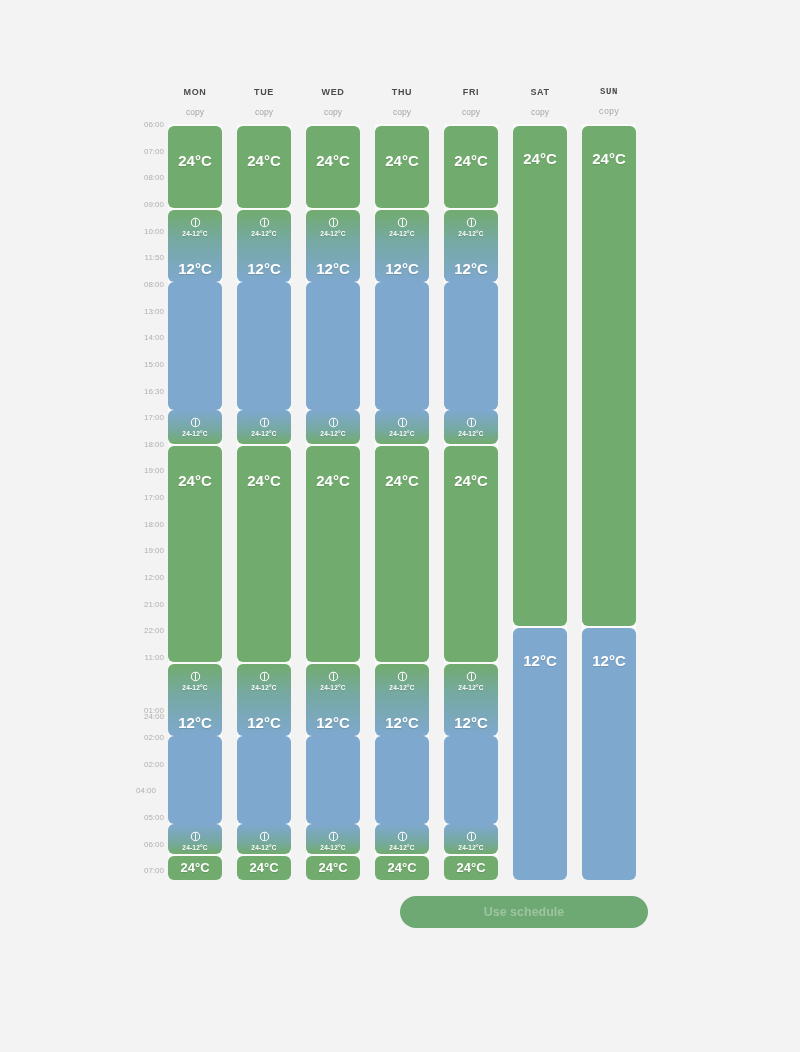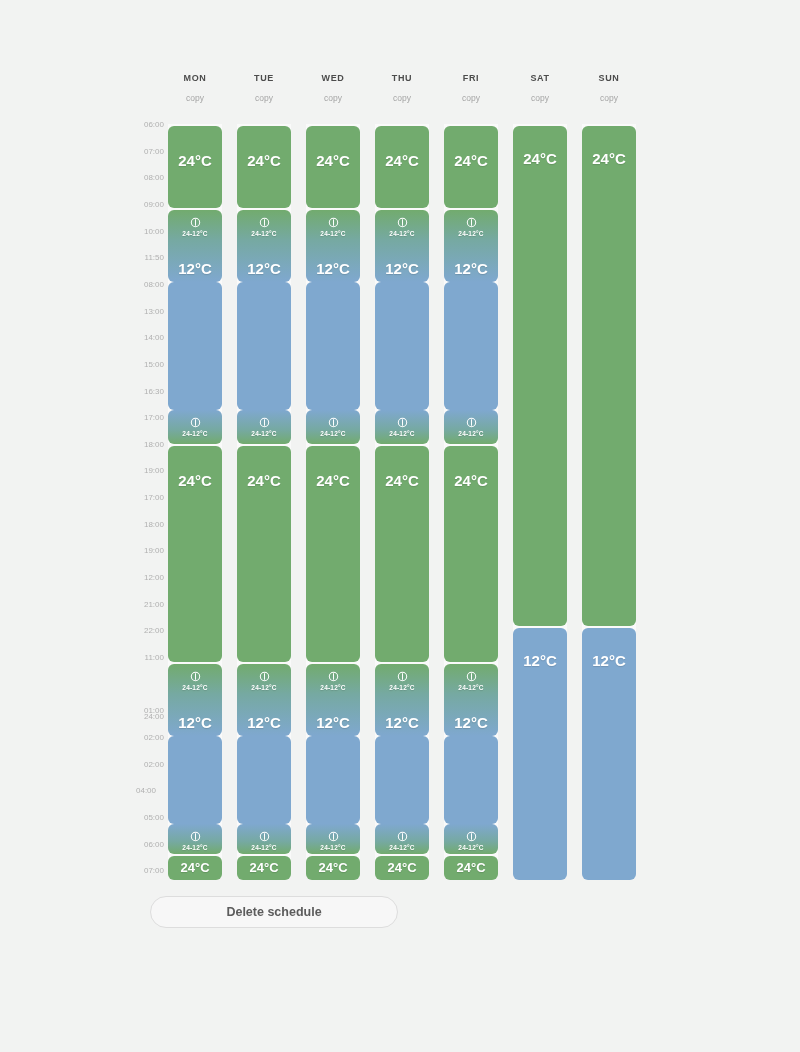--- a/index.html
+++ b/index.html
@@ -13,21 +13,21 @@
 
   #schedule{
     position:absolute;
     left:0; top:0;
     width:800px; height:1052px;
   }
 
   
   .head-row{
     position:absolute;
-    left:168px; top:72px;
+    left:168px; top:86px;
     width:472px; height:36px;
   }
   .day-head{
     position:absolute;
     width:54px;
     text-align:center;
   }
   .day-name{
     font-size:9px;
     font-weight:bold;
@@ -177,21 +177,21 @@
         <div class="day-copy">copy</div>
       </div>
       <div class="day-head" style="left: 276px;">
         <div class="day-name">FRI</div>
         <div class="day-copy">copy</div>
       </div>
       <div class="day-head" style="left: 345px;">
         <div class="day-name">SAT</div>
         <div class="day-copy">copy</div>
       </div>
-      <div class="day-head" style="left: 414px;">
+      <div class="day-head" style="left: 414px; font-family: Liberation Mono, monospace;">
         <div class="day-name">SUN</div>
         <div class="day-copy">copy</div>
       </div>
     </div>
 
   <div class="axis">
       <div class="tick" style="top: 0px;">06:00</div>
       <div class="tick" style="top: 26.65px;">07:00</div>
       <div class="tick" style="top: 53.3px;">08:00</div>
       <div class="tick" style="top: 79.95px;">09:00</div>
@@ -497,16 +497,16 @@
         <div class="blk green" style="top: 2px; height: 500px;">
           <div class="temp" style="top: 24px;">24°C</div>
         </div>
         <div class="blk blue" style="top: 504px; height: 252px;">
           <div class="temp" style="top: 24px;">12°C</div>
         </div>
       </div>
     </div>
 
   <div class="footer">
-    <div class="btn btn-delete">Delete schedule</div>
+    <div class="btn btn-use">Use schedule</div>
   </div>
 
 </div>
 
 </body></html>

